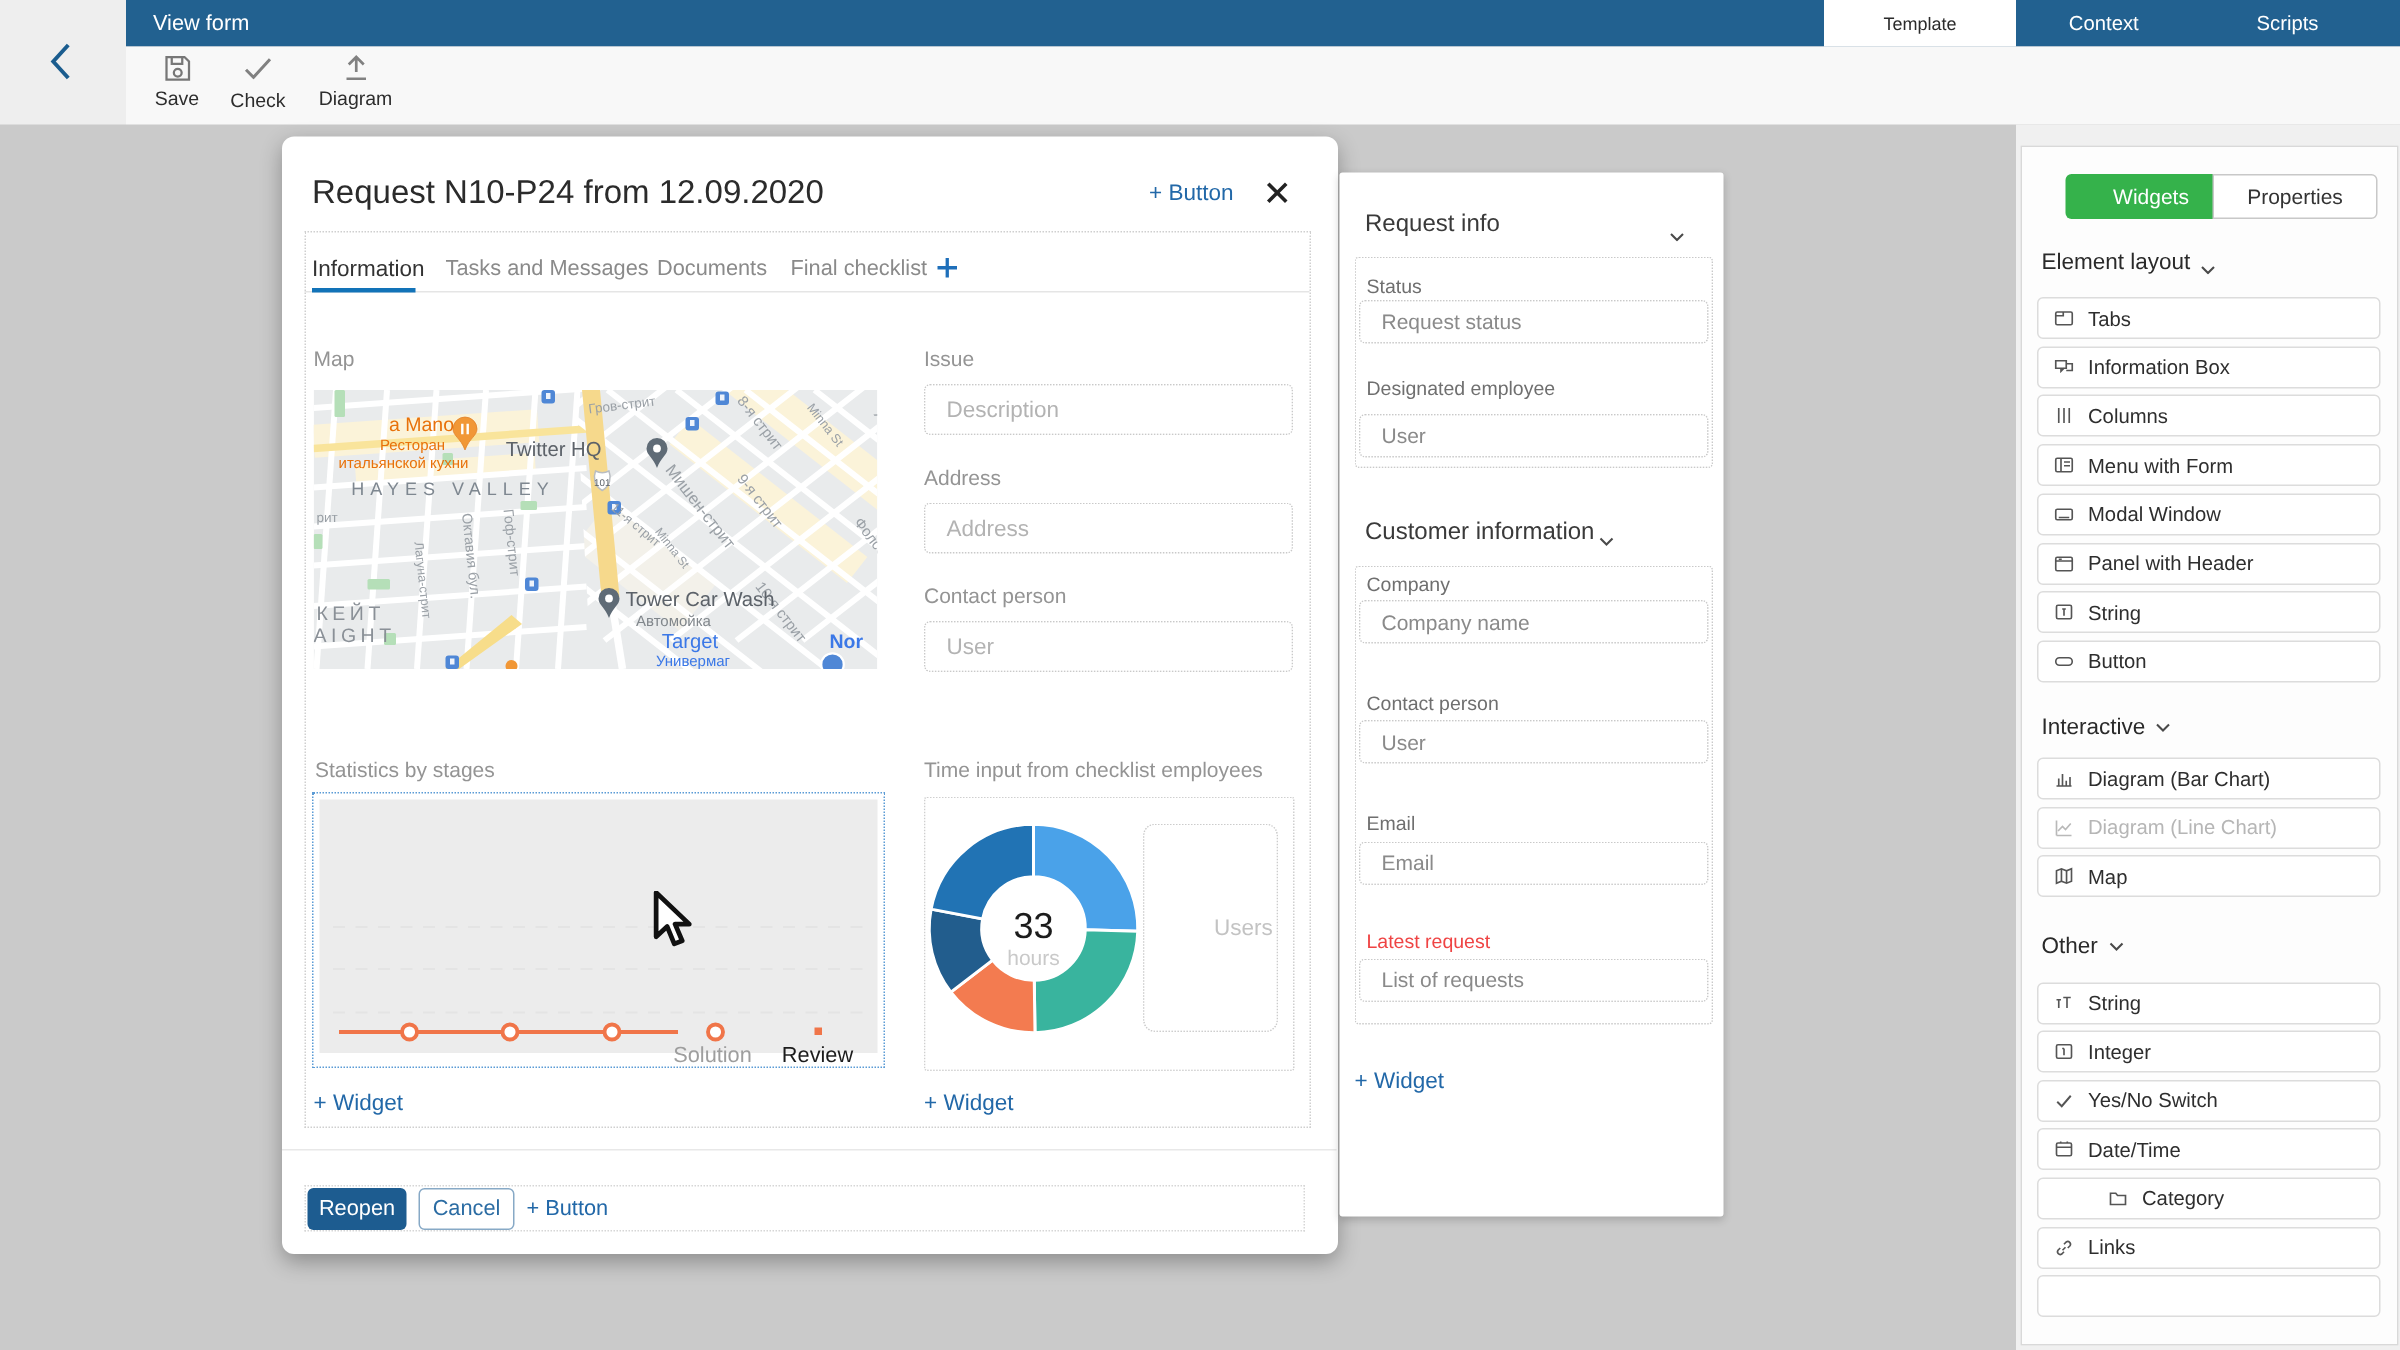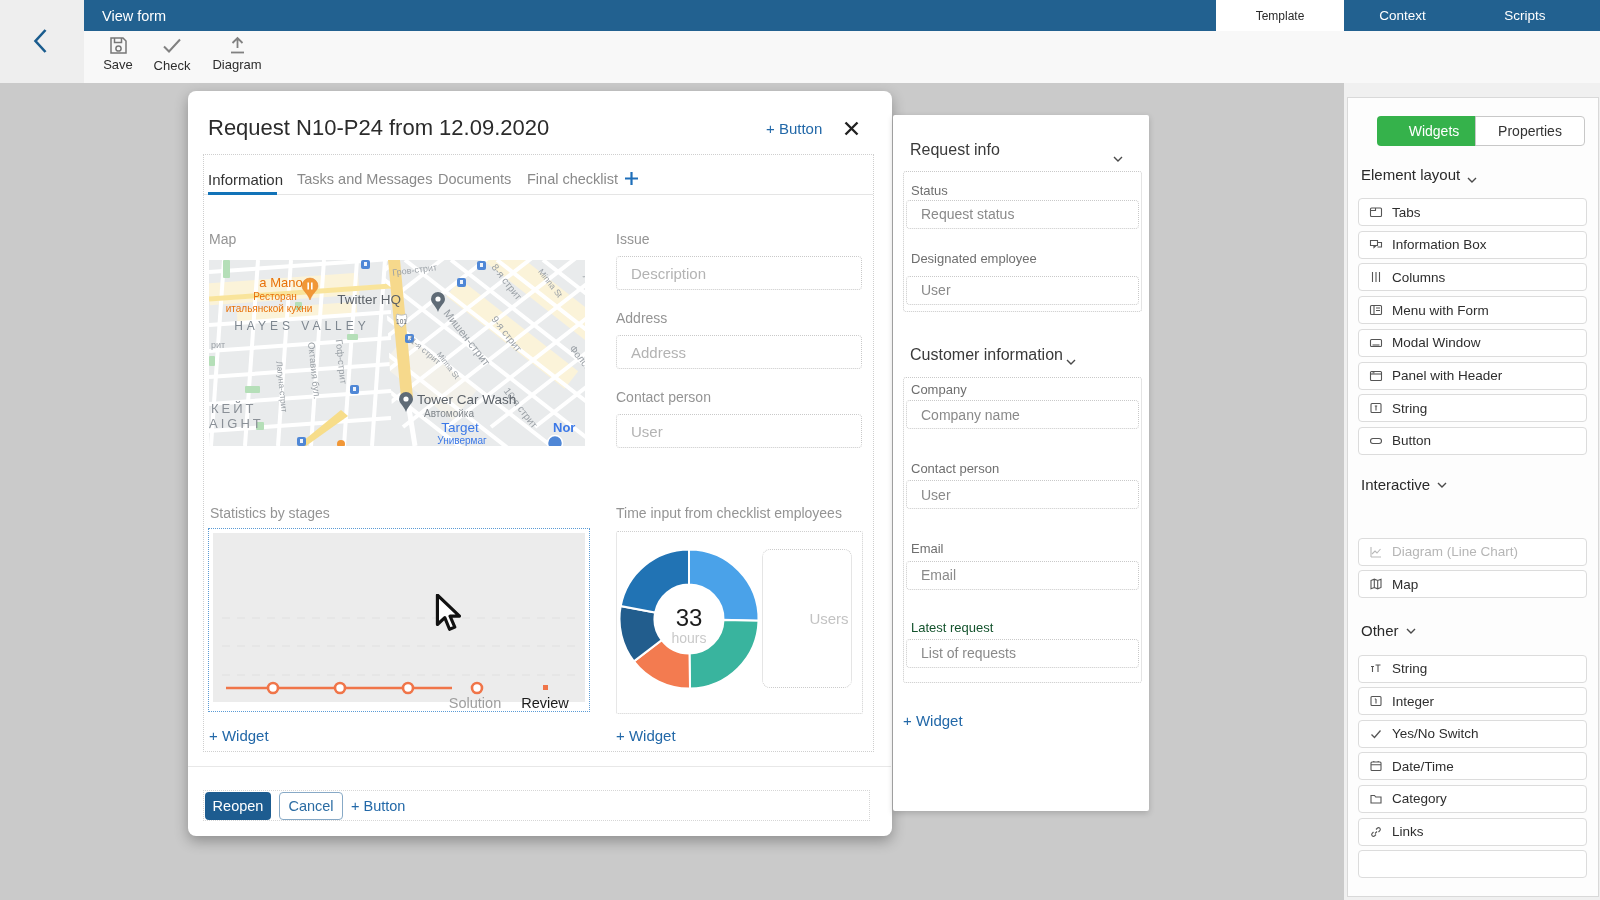--- a/index.html
+++ b/index.html
@@ -258,21 +258,21 @@
     <div class="abs" style="left:173px;top:236px;"><svg class="chev" viewBox="0 0 10 6" fill="none" stroke="#4a4a4a" stroke-width="1.4">
         <path d="M1 1l4 4 4-4"></path>
       </svg></div>
     <div class="abs dashedbox" style="left:10px;top:262px;width:239px;height:306px;"></div>
     <div class="abs" style="left:18px;top:267px;font-size:13px;color:#6f6f6f;">Company</div>
     <div class="abs dinput" style="left:13px;top:285px;width:233px;height:29px;color:#8a8a8a;font-size:14px;">Company name</div>
     <div class="abs" style="left:18px;top:346px;font-size:13px;color:#6f6f6f;">Contact person</div>
     <div class="abs dinput" style="left:13px;top:365px;width:233px;height:29px;color:#8a8a8a;font-size:14px;">User</div>
     <div class="abs" style="left:18px;top:426px;font-size:13px;color:#6f6f6f;">Email</div>
     <div class="abs dinput" style="left:13px;top:445.5px;width:233px;height:29px;color:#8a8a8a;font-size:14px;">Email</div>
-    <div class="abs" style="left:18px;top:505px;font-size:13px;color:#14532d;">Latest request</div>
+    <div class="abs" style="left:18px;top:505px;font-size:13px;color:#ef4444;">Latest request</div>
     <div class="abs dinput" style="left:13px;top:523.8px;width:233px;height:29px;color:#8a8a8a;font-size:14px;">List of requests</div>
     <div class="abs blue" style="left:10px;top:597px;font-size:15px;">+ Widget</div>
 </div>
 
 <div class="abs" style="left:1344px;top:83px;width:256px;height:817px;background:#f0f0f0;"></div>
 <div class="abs" style="left:1347px;top:97px;width:252px;height:800px;background:#fdfdfd;border:1px solid #d9d9d9;">
   <div class="abs" style="left:13px;top:18px;width:114px;height:30px;background:#35b24b;border-radius:4px 0 0 4px;color:#fff;font-size:14px;display:flex;align-items:center;justify-content:center;margin-left:16px;">Widgets</div>
   <div class="abs" style="left:127px;top:18px;width:110px;height:30px;background:#fff;border:1px solid #c8c8c8;border-radius:0 4px 4px 0;color:#333;font-size:14px;display:flex;align-items:center;justify-content:center;">Properties</div>
   <div class="sb-head" style="left:13px;top:68px;align-items:flex-end;">Element layout <svg class="chev" viewBox="0 0 10 6" fill="none" stroke="#4a4a4a" stroke-width="1.4">
         <path d="M1 1l4 4 4-4"></path>
@@ -305,20 +305,24 @@
     <div class="sb-item" style="top:296.2px;"><svg class="ic" viewBox="0 0 14 14" fill="none" stroke="#555" stroke-width="1.1">
         <rect x="2" y="2.5" width="10" height="9" rx="1"></rect>
         <path d="M7 5v4.5M5.8 5h2.4"></path>
       </svg>String</div>
     <div class="sb-item" style="top:328.9px;"><svg class="ic" viewBox="0 0 14 14" fill="none" stroke="#555" stroke-width="1.1">
         <rect x="1.5" y="4.5" width="11" height="5" rx="2.5"></rect>
       </svg>Button</div>
     <div class="sb-head" style="left:13px;top:378px;">Interactive <svg class="chev" viewBox="0 0 10 6" fill="none" stroke="#4a4a4a" stroke-width="1.4">
         <path d="M1 1l4 4 4-4"></path>
       </svg></div>
+    <div class="sb-item" style="top:407px;"><svg class="ic" viewBox="0 0 14 14" fill="none" stroke="#555" stroke-width="1.1">
+        <path d="M2 12h10"></path>
+        <path d="M3.5 12V7M6 12V4M8.5 12V8.5M11 12V6"></path>
+      </svg>Diagram (Bar Chart)</div>
     <div class="sb-item" style="top:439.6px;color:#b6b6b6;"><svg class="ic" viewBox="0 0 14 14" fill="none" stroke="#b9b9b9" stroke-width="1.1">
         <path d="M2 12h10M2 12V2"></path>
         <path d="M3 9l3-3 2 2 3.5-4"></path>
       </svg>Diagram (Line Chart)</div>
     <div class="sb-item" style="top:472.2px;"><svg class="ic" viewBox="0 0 14 14" fill="none" stroke="#555" stroke-width="1.1">
         <path d="M2 3.5l3.3-1.3 3.4 1.3L12 2.2v8.3l-3.3 1.3-3.4-1.3L2 11.8zM5.3 2.2v8.3M8.7 3.5v8.3"></path>
       </svg>Map</div>
     <div class="sb-head" style="left:13px;top:524px;">Other <svg class="chev" viewBox="0 0 10 6" fill="none" stroke="#4a4a4a" stroke-width="1.4">
         <path d="M1 1l4 4 4-4"></path>
       </svg></div>
@@ -330,20 +334,20 @@
         <rect x="2" y="2.5" width="10" height="9" rx="1"></rect>
         <path d="M7 5v4.5M5.8 5h1.2"></path>
       </svg>Integer</div>
     <div class="sb-item" style="top:621.7px;"><svg class="ic" viewBox="0 0 14 14" fill="none" stroke="#555" stroke-width="1.1">
         <path d="M2.5 7.5l3 3 6-7" stroke-width="1.3"></path>
       </svg>Yes/No Switch</div>
     <div class="sb-item" style="top:654.3px;"><svg class="ic" viewBox="0 0 14 14" fill="none" stroke="#555" stroke-width="1.1">
         <rect x="2" y="3" width="10" height="8.5" rx="1"></rect>
         <path d="M2 5.8h10M4.8 3V2M9.2 3V2"></path>
       </svg>Date/Time</div>
-    <div class="sb-item" style="top:686.9px;"><svg class="ic" viewBox="0 0 14 14" fill="none" stroke="#555" stroke-width="1.1">
+    <div class="sb-item" style="top:686.9px;padding-left:36px;"><svg class="ic" viewBox="0 0 14 14" fill="none" stroke="#555" stroke-width="1.1">
         <path d="M2 3.5h3.5l1.2 1.5H12v6H2z"></path>
       </svg>Category</div>
     <div class="sb-item" style="top:719.5px;"><svg class="ic" viewBox="0 0 14 14" fill="none" stroke="#555" stroke-width="1.1">
         <path d="M6 8.5l2-2M4.5 7l-1.5 1.5a1.8 1.8 0 0 0 2.5 2.5L7 9.5M9.5 7L11 5.5a1.8 1.8 0 0 0-2.5-2.5L7 4.5"></path>
       </svg>Links</div>
     <div class="sb-item" style="top:752.1px;"></div>
 </div>
 
 </body></html>

